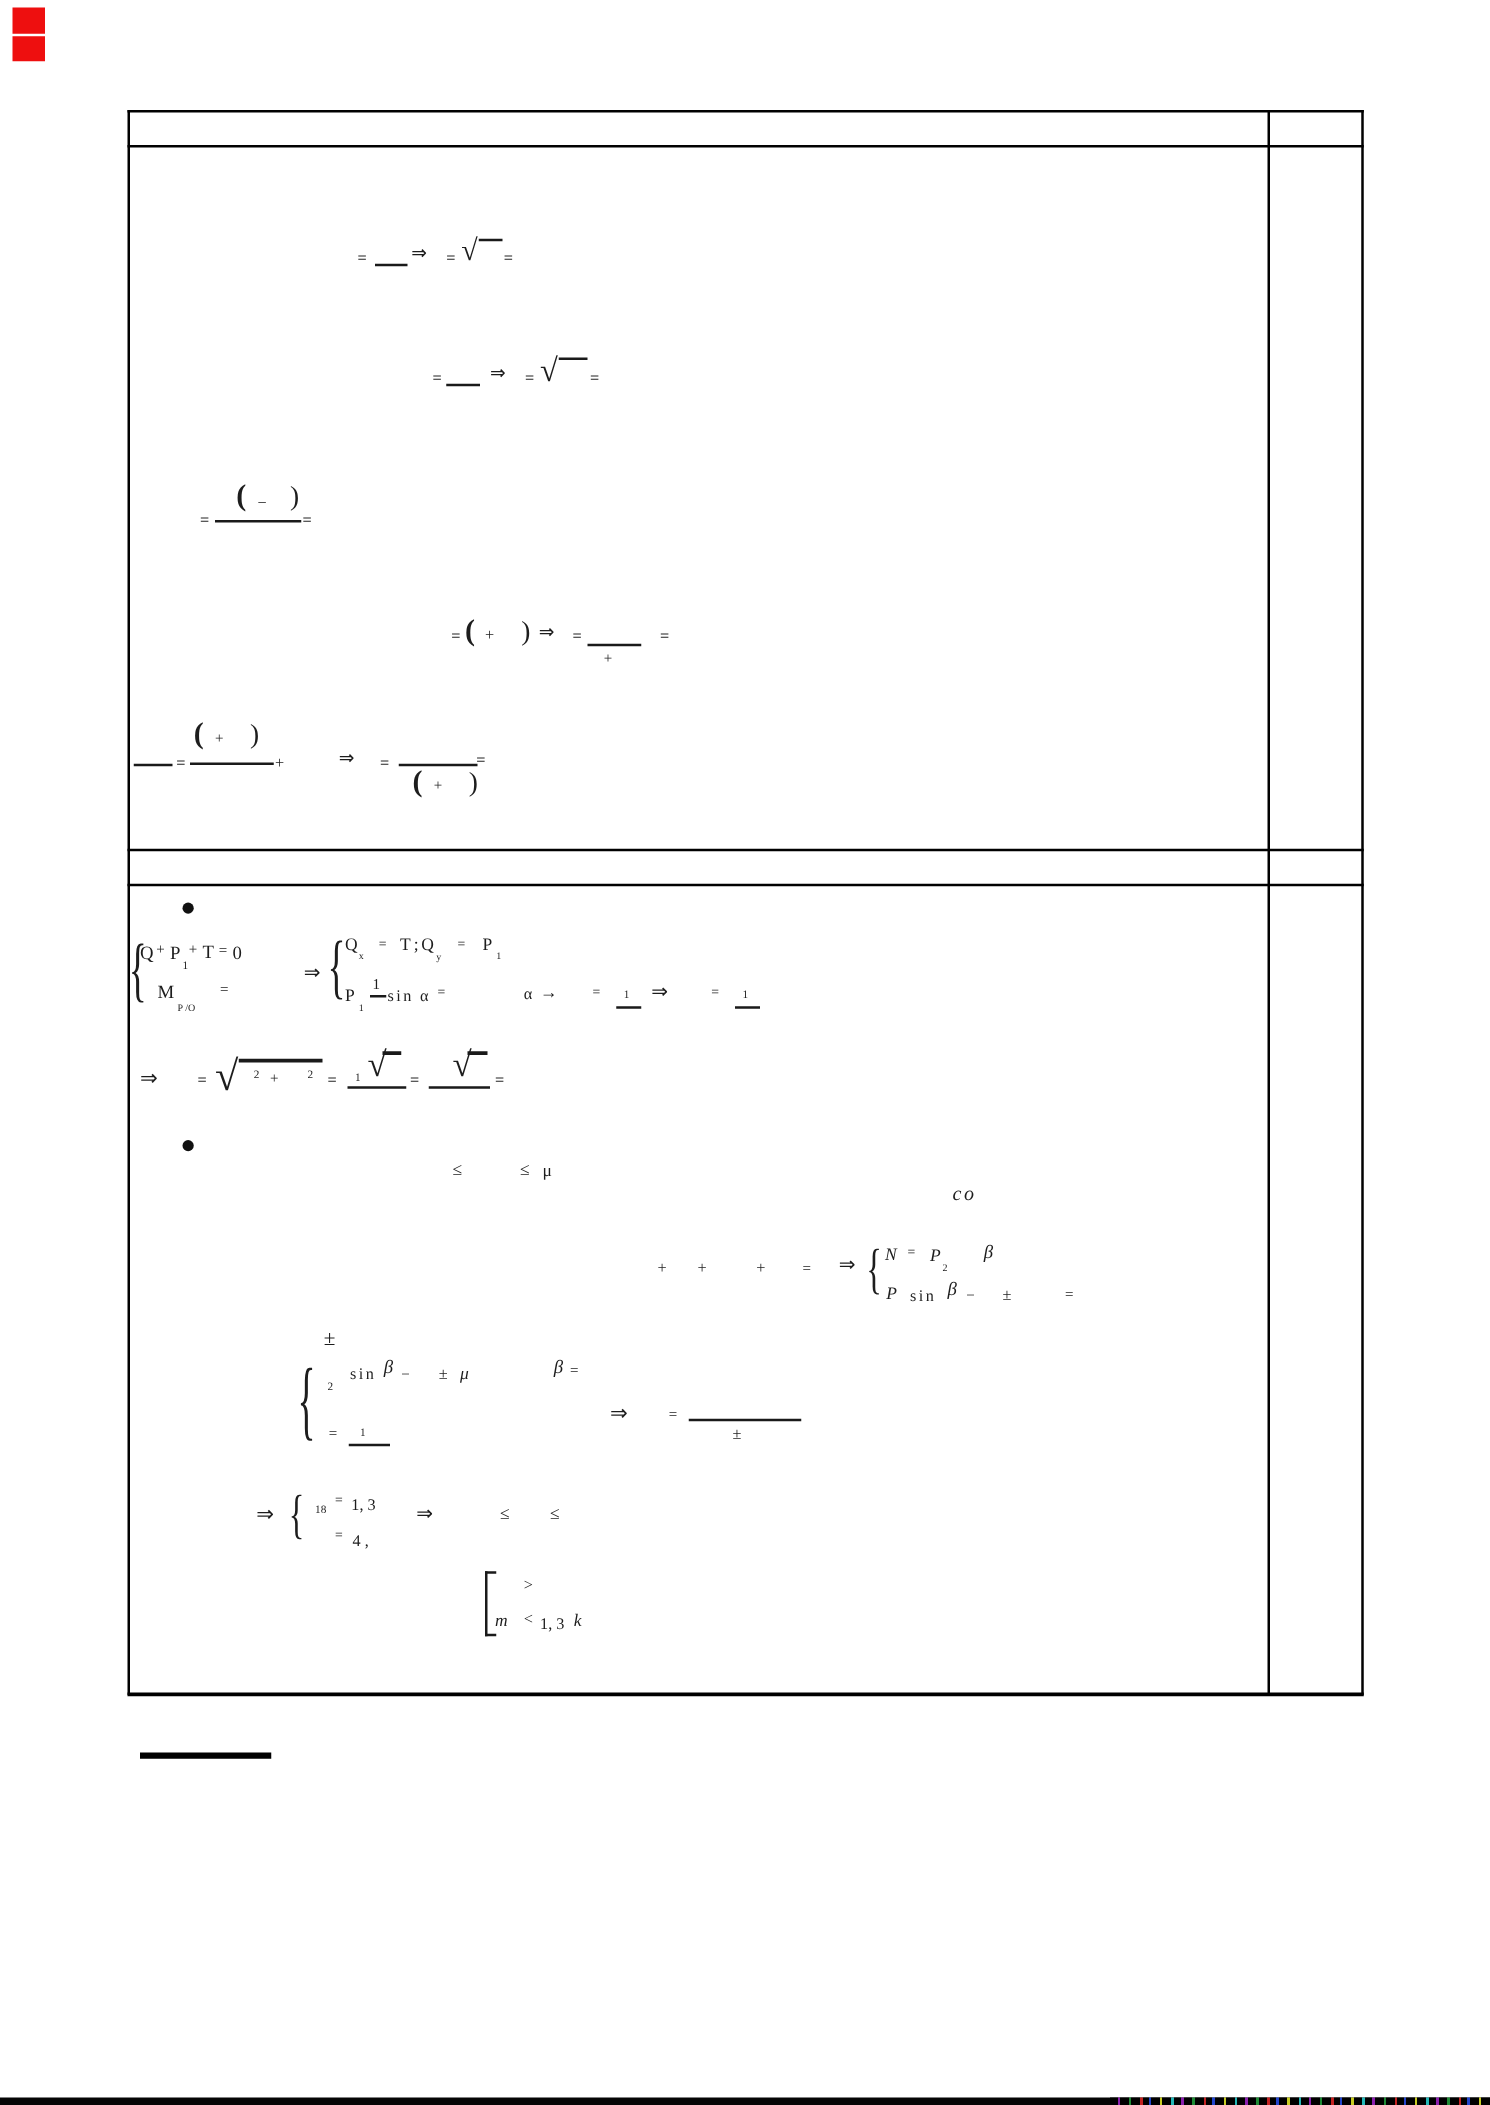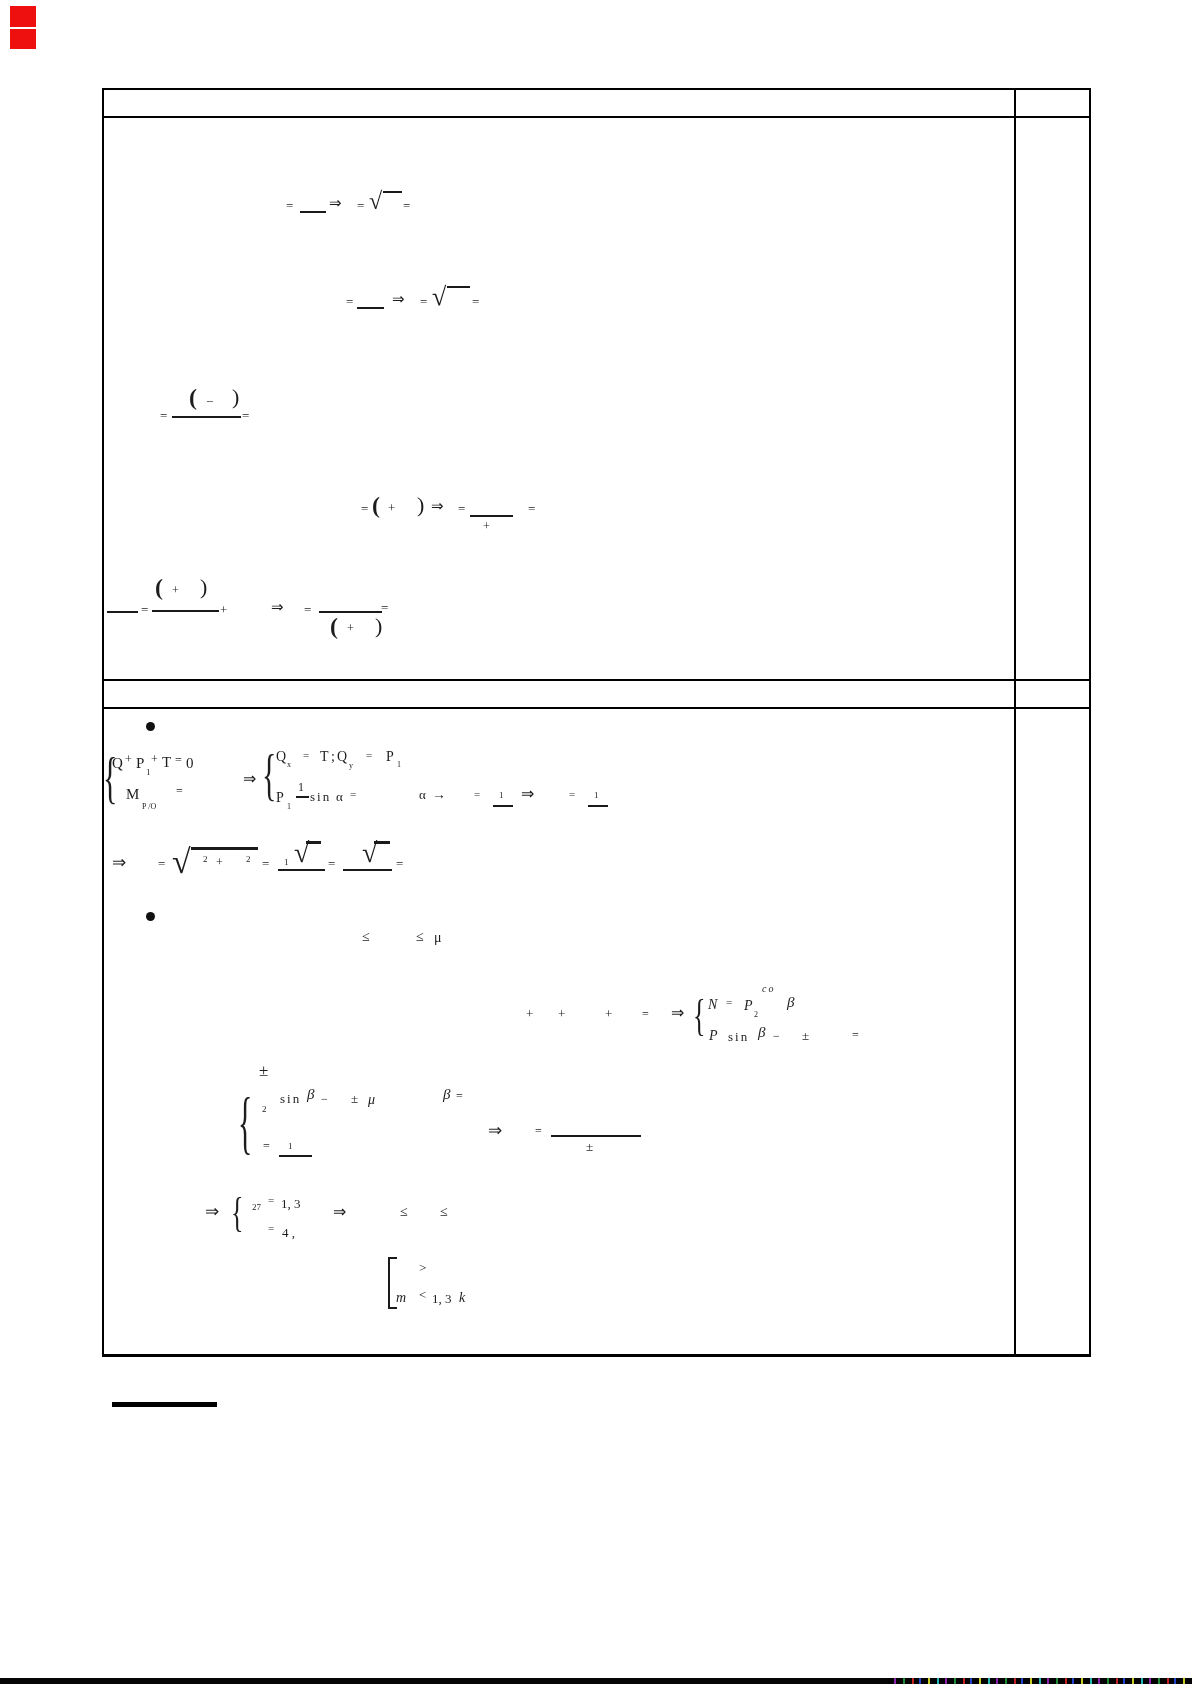--- a/index.html
+++ b/index.html
@@ -139,21 +139,21 @@
       <span class="frag" style="font-size: 13px; left: 526px; top: 1007px; position: absolute;">+</span>
       <span class="frag" style="font-size: 13px; left: 558px; top: 1007px; position: absolute;">+</span>
       <span class="frag" style="font-size: 13px; left: 605px; top: 1007px; position: absolute;">+</span>
       <span class="frag" style="font-size: 12px; left: 642px; top: 1008px; position: absolute;">=</span>
       <span class="frag" style="font-size: 16px; left: 671px; top: 1005px; position: absolute;">⇒</span>
       <span class="frag" style="font-size: 26px; transform: scaleY(1.7); transform-origin: left top; left: 693px; top: 994px; position: absolute;">{</span>
       <span class="frag it" style="font-size: 14px; left: 708px; top: 998px; position: absolute;">N</span>
       <span class="frag" style="font-size: 11px; left: 726px; top: 997px; position: absolute;">=</span>
       <span class="frag it" style="font-size: 14px; left: 744px; top: 999px; position: absolute;">P</span>
       <span class="frag" style="font-size: 8px; left: 754px; top: 1011px; position: absolute;">2</span>
-      <span class="frag it" style="font-size: 10px; letter-spacing: 2px; left: 762px; top: 984px; position: absolute; text-align: center;">co</span>
+      <span class="frag it" style="font-size: 16px; letter-spacing: 2px; left: 762px; top: 948px; position: absolute; text-align: center;">co</span>
       <span class="frag it" style="font-size: 15px; left: 787px; top: 995px; position: absolute;">β</span>
       <span class="frag it" style="font-size: 14px; left: 709px; top: 1029px; position: absolute;">P</span>
       <span class="frag" style="font-size: 13px; letter-spacing: 2px; left: 728px; top: 1030px; position: absolute;">sin</span>
       <span class="frag it" style="font-size: 15px; left: 758px; top: 1025px; position: absolute;">β</span>
       <span class="frag" style="font-size: 12px; left: 773px; top: 1030px; position: absolute;">−</span>
       <span class="frag" style="font-size: 13px; left: 802px; top: 1029px; position: absolute;">±</span>
       <span class="frag" style="font-size: 12px; left: 852px; top: 1029px; position: absolute;">=</span>
       <span class="frag" style="font-size: 17px; left: 259px; top: 1062px; position: absolute;">±</span>
       <span class="frag" style="font-size: 30px; transform: scaleY(2.35); transform-origin: left top; left: 238px; top: 1087px; position: absolute;">{</span>
       <span class="frag" style="font-size: 9px; left: 262px; top: 1105px; position: absolute;">2</span>
@@ -166,21 +166,21 @@
       <span class="frag" style="font-size: 12px; left: 456px; top: 1090px; position: absolute;">=</span>
       <span class="frag" style="font-size: 12px; left: 263px; top: 1140px; position: absolute;">=</span>
       <span class="frag" style="font-size: 9px; left: 288px; top: 1142px; position: absolute;">1</span>
       <div class="rule" style="width: 33px; height: 2px; left: 279px; top: 1155px; position: absolute;"></div>
       <span class="frag" style="font-size: 17px; left: 488px; top: 1122px; position: absolute;">⇒</span>
       <span class="frag" style="font-size: 12px; left: 535px; top: 1125px; position: absolute;">=</span>
       <div class="rule" style="width: 90px; height: 2px; left: 551px; top: 1135px; position: absolute;"></div>
       <span class="frag" style="font-size: 13px; left: 586px; top: 1140px; position: absolute;">±</span>
       <span class="frag" style="font-size: 17px; left: 205px; top: 1203px; position: absolute;">⇒</span>
       <span class="frag" style="font-size: 26px; transform: scaleY(1.65); transform-origin: left top; left: 231px; top: 1191px; position: absolute;">{</span>
-      <span class="frag" style="font-size: 9px; left: 252px; top: 1203px; position: absolute;">27</span>
+      <span class="frag" style="font-size: 9px; left: 252px; top: 1203px; position: absolute;">18</span>
       <span class="frag" style="font-size: 11px; left: 268px; top: 1195px; position: absolute;">=</span>
       <span class="frag" style="font-size: 13px; left: 281px; top: 1197px; position: absolute;">1, 3</span>
       <span class="frag" style="font-size: 11px; left: 268px; top: 1223px; position: absolute;">=</span>
       <span class="frag" style="font-size: 13px; left: 282px; top: 1226px; position: absolute;">4 ,</span>
       <span class="frag" style="font-size: 16px; left: 333px; top: 1204px; position: absolute;">⇒</span>
       <span class="frag" style="font-size: 14px; left: 400px; top: 1205px; position: absolute;">≤</span>
       <span class="frag" style="font-size: 14px; left: 440px; top: 1205px; position: absolute;">≤</span>
       <div class="rule" style="width: 2px; height: 52px; left: 388px; top: 1257px; position: absolute;"></div>
       <div class="rule" style="width: 9px; height: 2px; left: 388px; top: 1257px; position: absolute;"></div>
       <div class="rule" style="width: 9px; height: 2px; left: 388px; top: 1307px; position: absolute;"></div>

